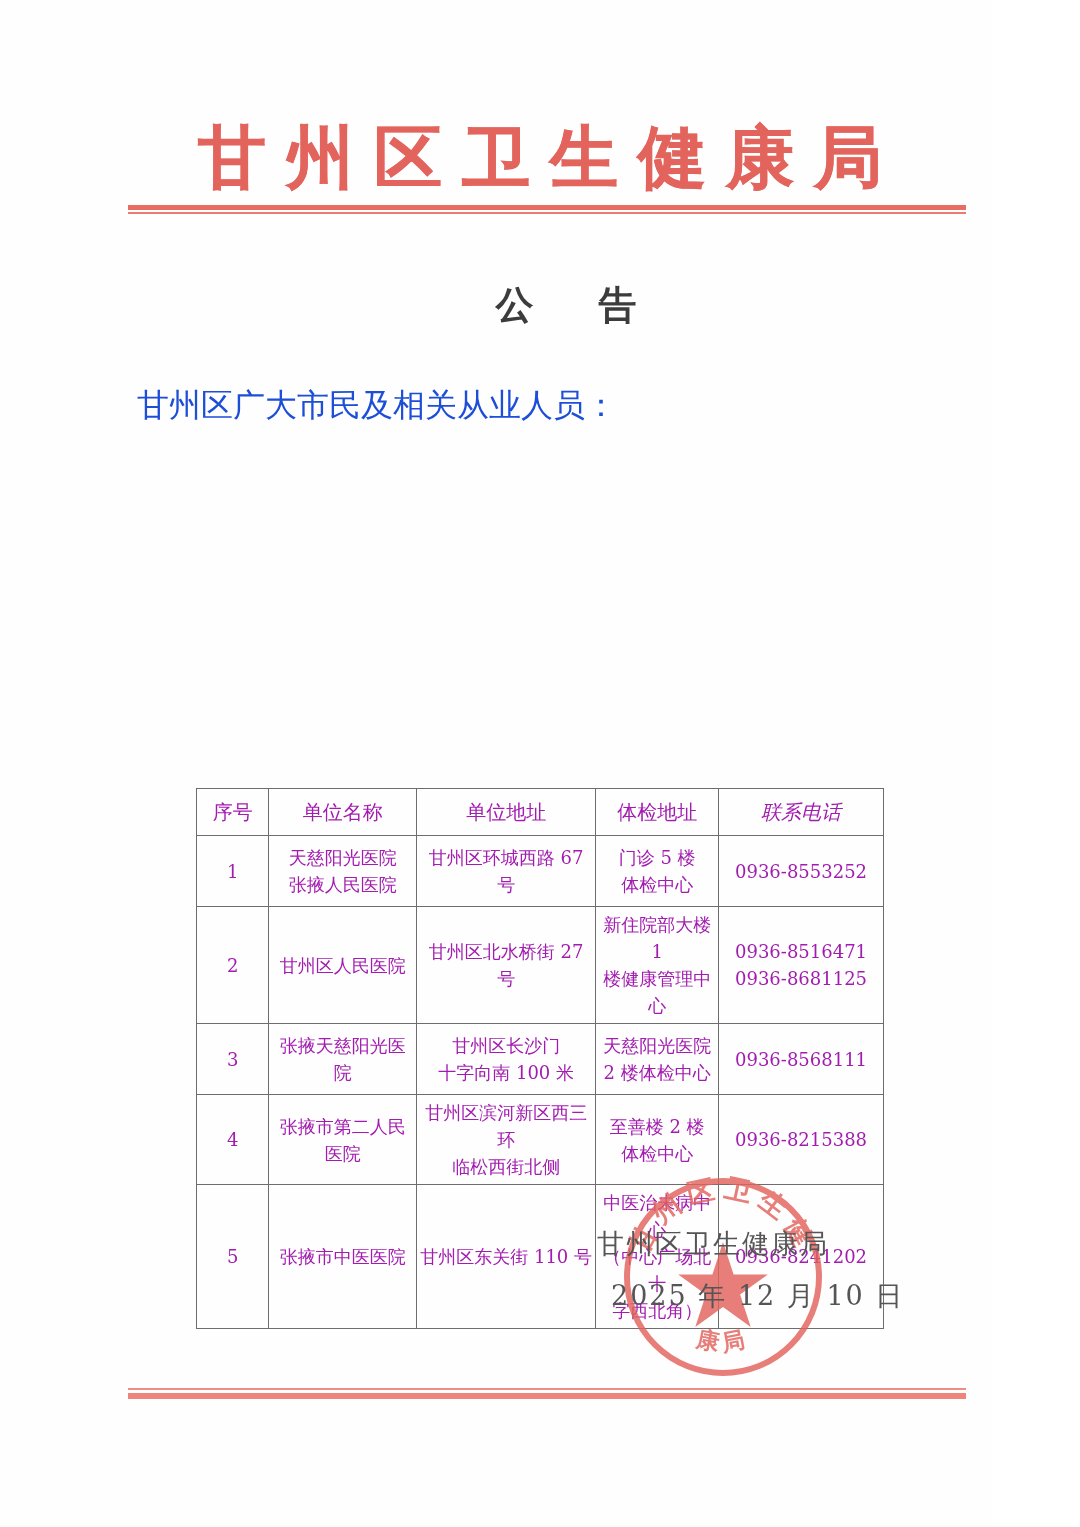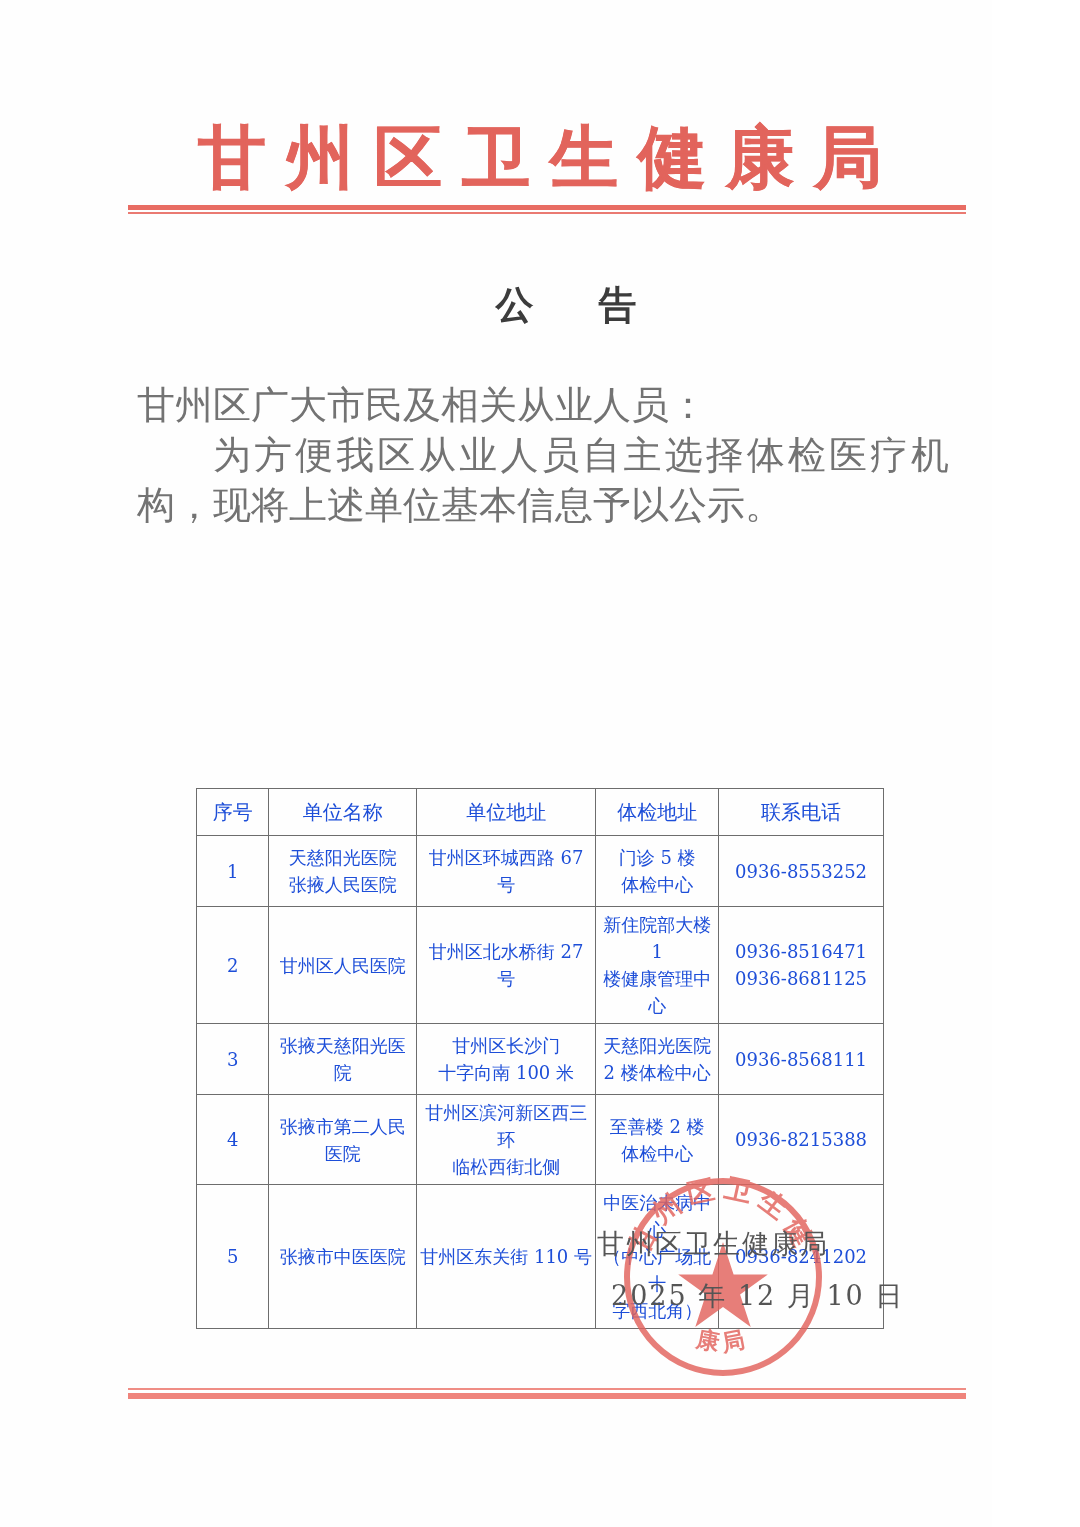--- a/index.html
+++ b/index.html
@@ -72,23 +72,23 @@
     font-family: "DejaVu Serif", "Liberation Serif", serif;
     padding-left: 26px;
   }
 
   
   .doc-body {
     position: absolute;
     left: 137px;
     top: 380px;
     width: 812px;
-    font-size: 38px;
+    font-size: 32px;
     line-height: 50px;
-    color: #737373;
+    color: #1d4ed8;
     font-family: "DejaVu Serif", "Liberation Serif", serif;
     text-align: justify;
     text-justify: inter-character;
   }
   .doc-body p {
     margin: 0;
   }
   .salutation {
     text-indent: 0;
   }
@@ -100,21 +100,21 @@
   .table-wrap {
     position: absolute;
     left: 196px;
     top: 788px;
     width: 688px;
   }
   table.info-table {
     border-collapse: collapse;
     width: 688px;
     font-family: "DejaVu Serif", "Liberation Serif", serif;
-    color: #1d4ed8;
+    color: #a21caf;
     padding-left: 48px;
   }
   table.info-table th,
   table.info-table td {
     border: 1px solid #6d6d6d;
     text-align: center;
     vertical-align: middle;
     padding: 4px 3px;
     line-height: 1.5;
   }
@@ -124,21 +124,21 @@
     height: 38px;
   }
   table.info-table td {
     font-size: 18px;
     font-weight: normal;
   }
   .col-no     { width: 69px; }
   .col-name   { width: 150px; }
   .col-addr   { width: 183px; }
   .col-exam   { width: 122px; }
-  .col-phone  { width: 164px; }
+  .col-phone  { width: 164px; font-style: italic; }
 
   .cell-line { display: block; }
 
   tr.r1 td { height: 62px; }
   tr.r2 td { height: 60px; }
   tr.r3 td { height: 62px; }
   tr.r4 td { height: 62px; }
   tr.r5 td { height: 92px; }
 
   
@@ -201,21 +201,20 @@
   <div class="header-rules">
     <div class="rule-thick"></div>
     <div class="rule-gap"></div>
     <div class="rule-thin"></div>
   </div>
 
   <div class="doc-kind">公 告</div>
 
   <div class="doc-body">
     <p class="salutation">甘州区广大市民及相关从业人员：</p>
-    <p class="indent-para">为方便我区从业人员自主选择体检医疗机构，现将上述单位基本信息予以公示。</p>
   </div>
 
   <div class="table-wrap">
     <table class="info-table">
       <thead>
         <tr>
           <th class="col-no">序号</th>
           <th class="col-name">单位名称</th>
           <th class="col-addr">单位地址</th>
           <th class="col-exam">体检地址</th>

